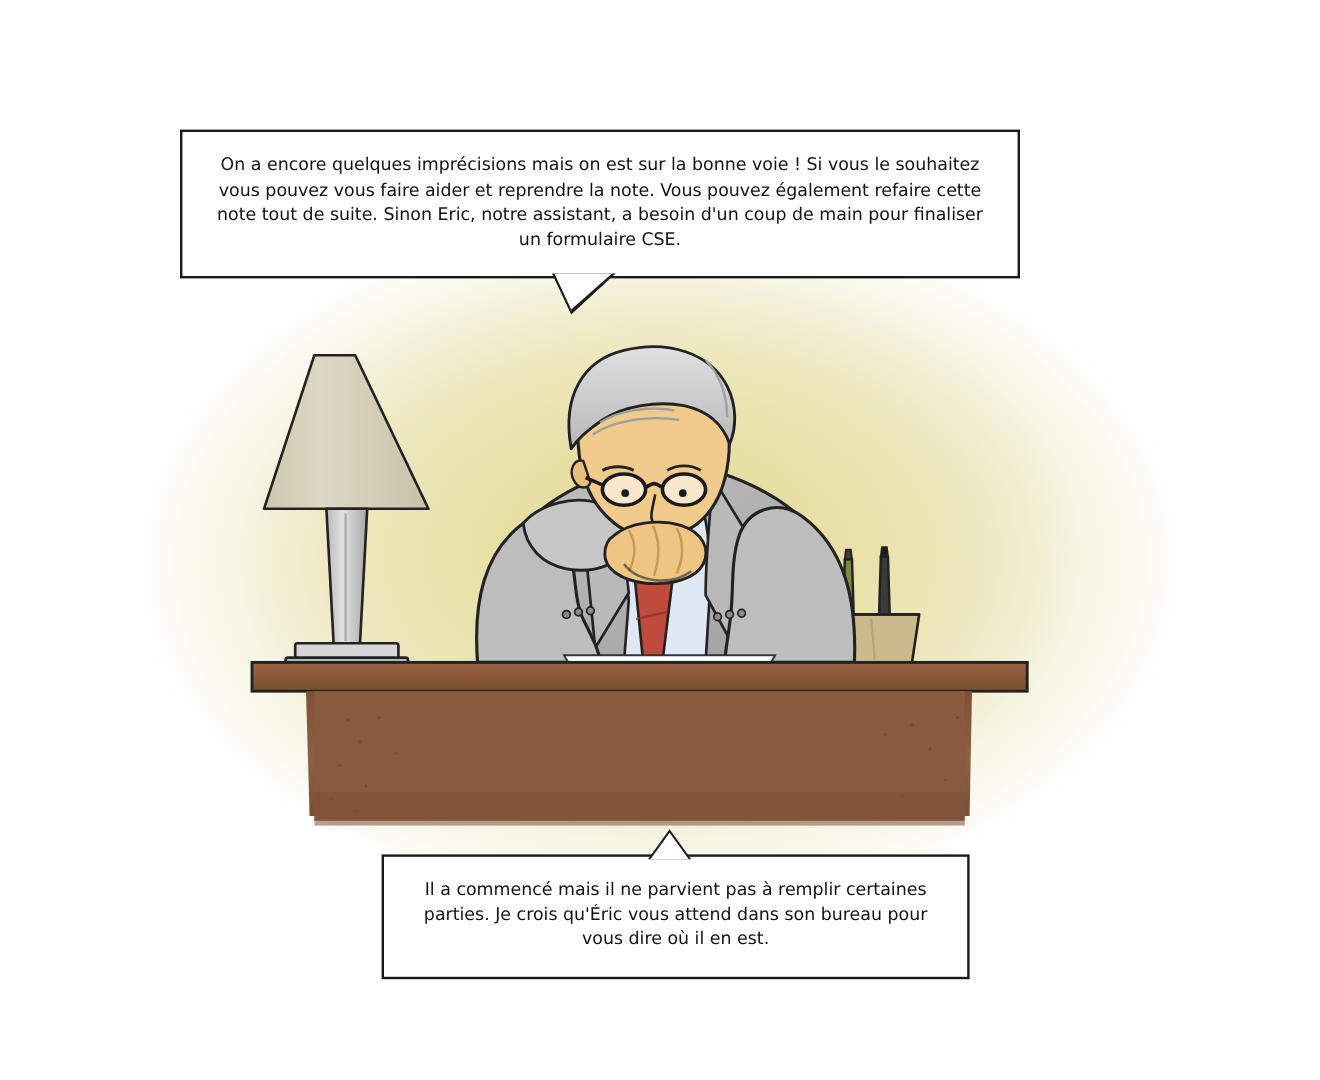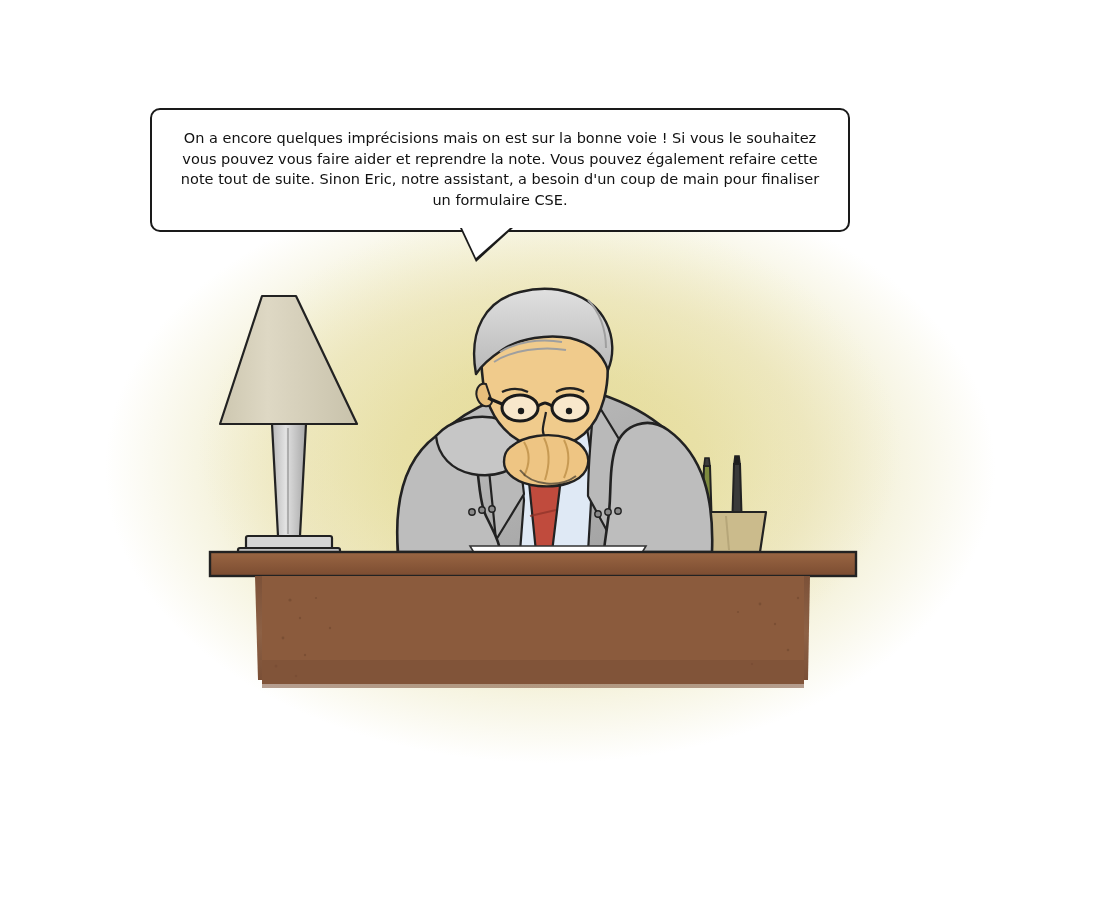--- a/index.html
+++ b/index.html
@@ -40,21 +40,21 @@
     background: radial-gradient(ellipse 50% 50% at 50% 50%,
                  rgba(226,214,140,0.55) 0%, rgba(235,228,170,0.30) 50%, rgba(255,255,255,0) 78%);
     pointer-events: none;
   }
 
   
   .bubble {
     position: absolute;
     background: #ffffff;
     border: 2px solid #1a1a1a;
-    border-radius: 10px;
+    border-radius: 0;
     box-sizing: border-box;
     text-align: center;
     color: #111111;
     line-height: 1.42;
     font-family: "DejaVu Sans", sans-serif;
   }
   #bubble-top {
     left: 150px;
     top: 108px;
     width: 700px;
@@ -324,14 +324,19 @@
       <rect x="262" y="660" width="542" height="28" fill="#7a4f36" opacity="0.55"></rect>
     </g>
   </svg>
 
   <div class="bubble" id="bubble-top">
     <span>On a encore quelques imprécisions mais on est sur la bonne voie ! Si vous le souhaitez vous pouvez vous faire aider et reprendre la note. Vous pouvez également refaire cette note tout de suite. Sinon Eric, notre assistant, a besoin d'un coup de main pour finaliser un formulaire CSE.</span>
     <span class="tail tail-down-line"></span>
     <span class="tail tail-down-fill"></span>
   </div>
 
+  <div class="bubble" id="bubble-bottom">
+    <span>Il a commencé mais il ne parvient pas à remplir certaines parties. Je crois qu'Éric vous attend dans son bureau pour vous dire où il en est.</span>
+    <span class="tail tail-up-line"></span>
+    <span class="tail tail-up-fill"></span>
+  </div>
 
 </div>
 
 </body></html>

